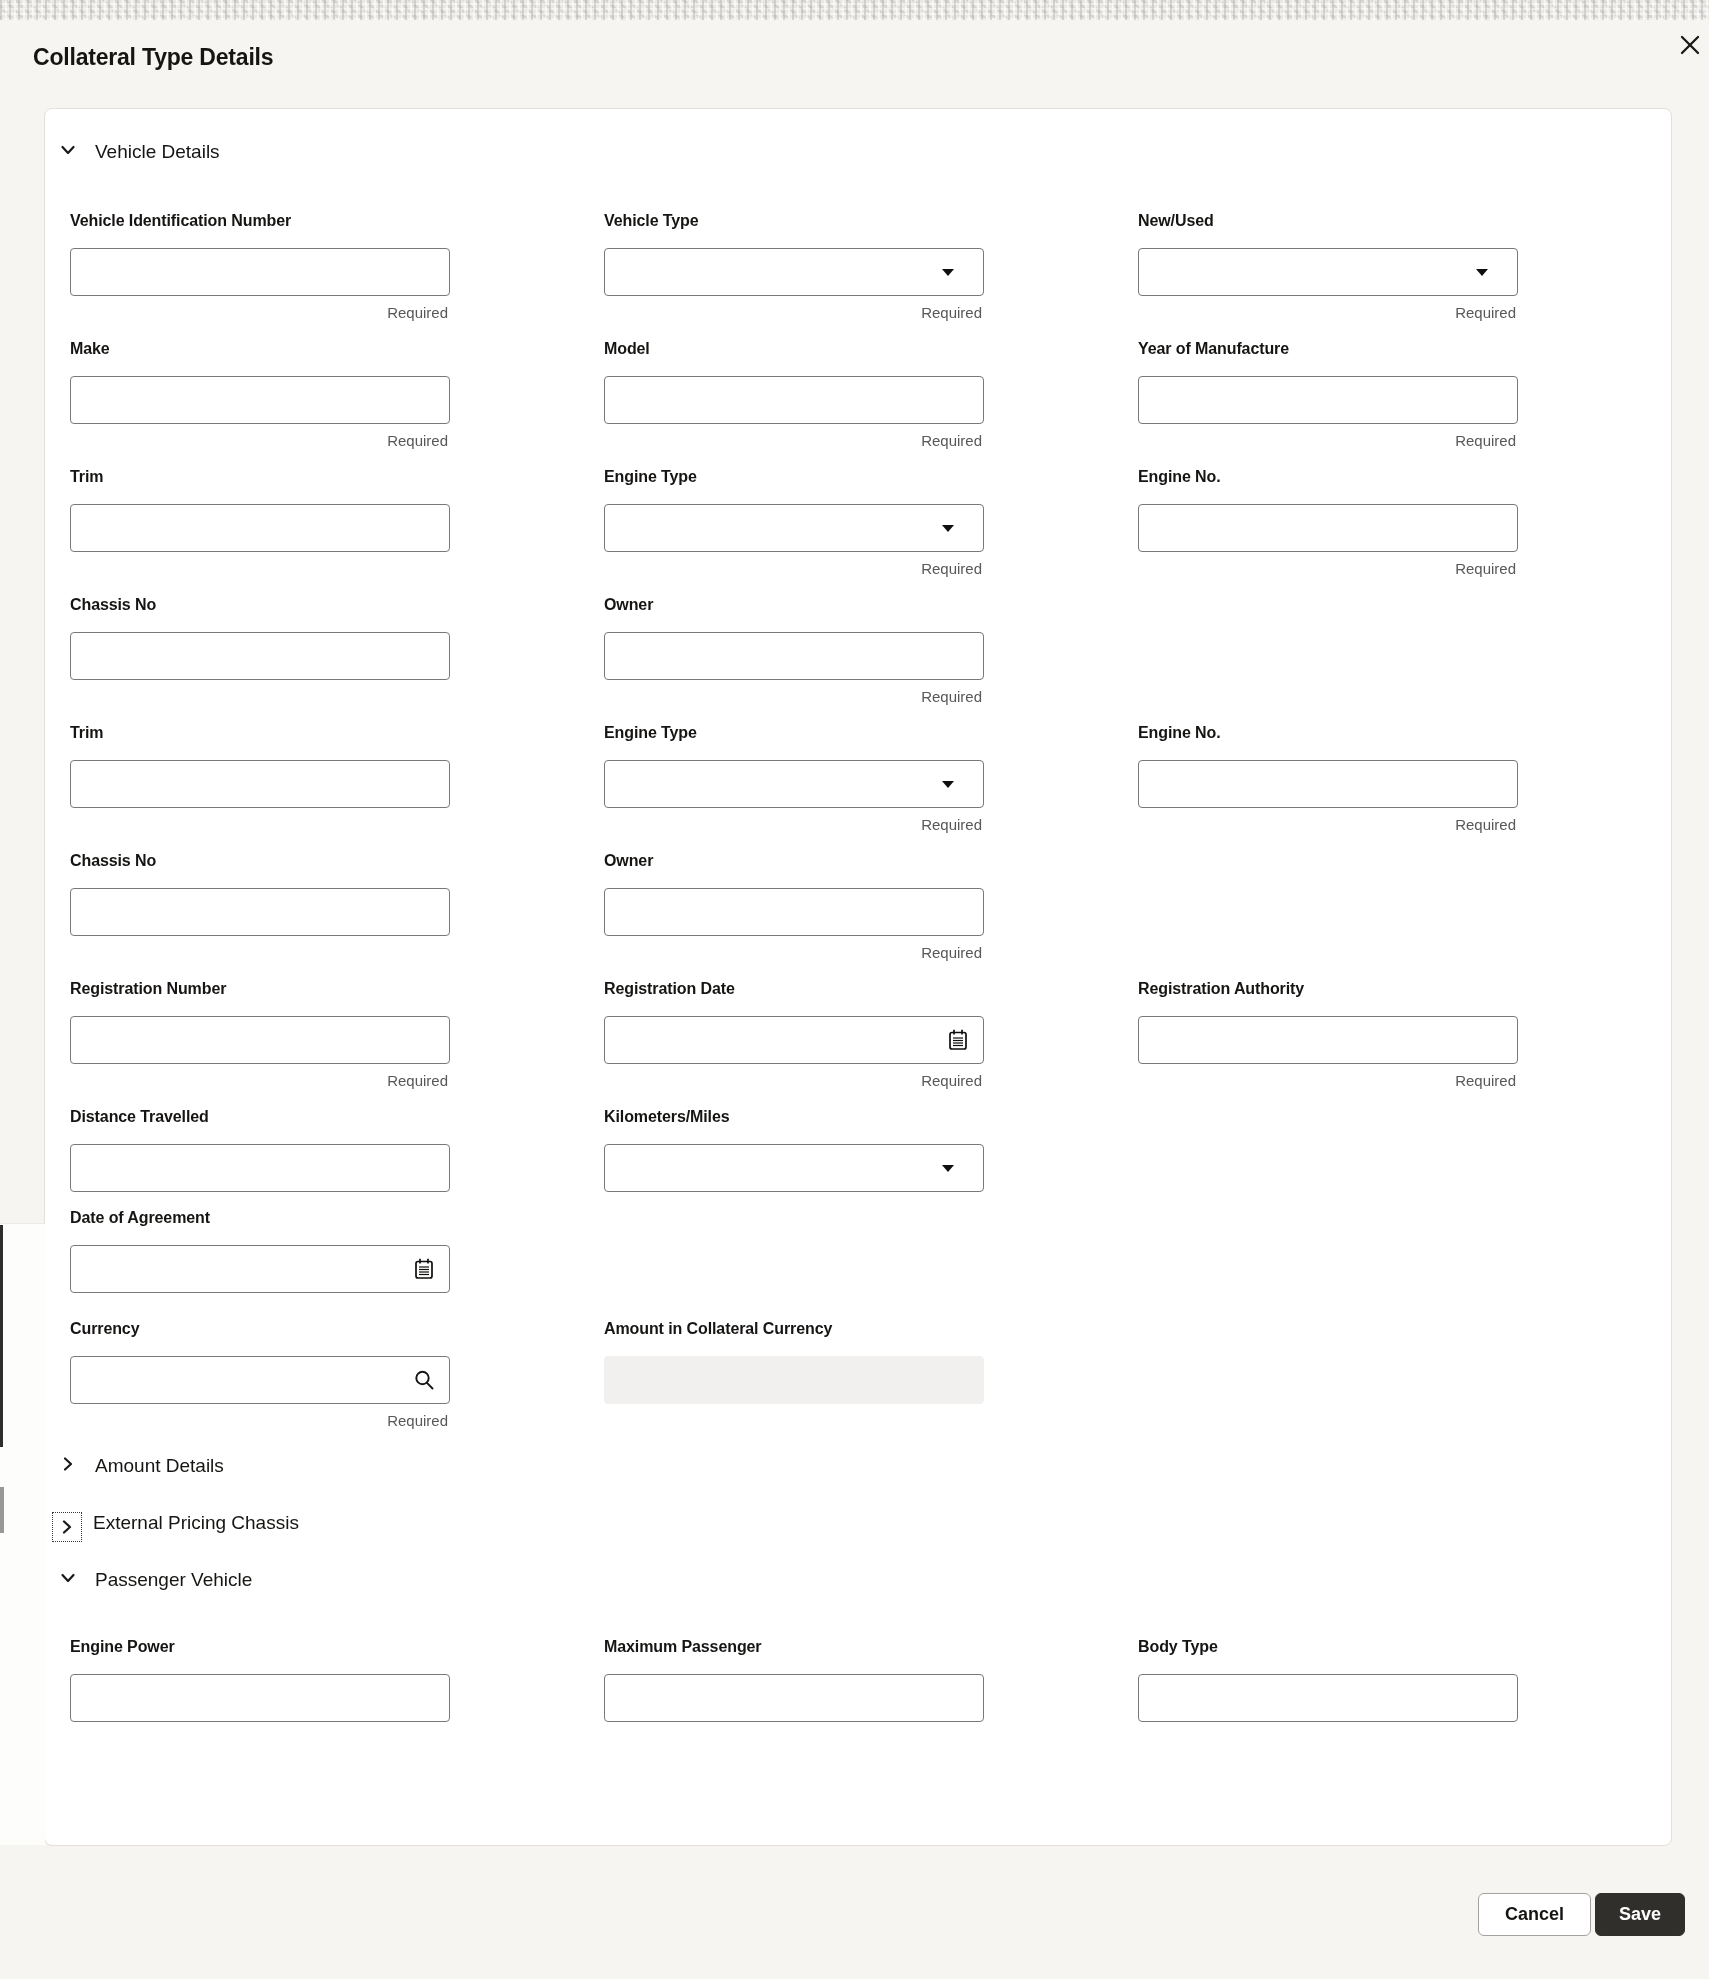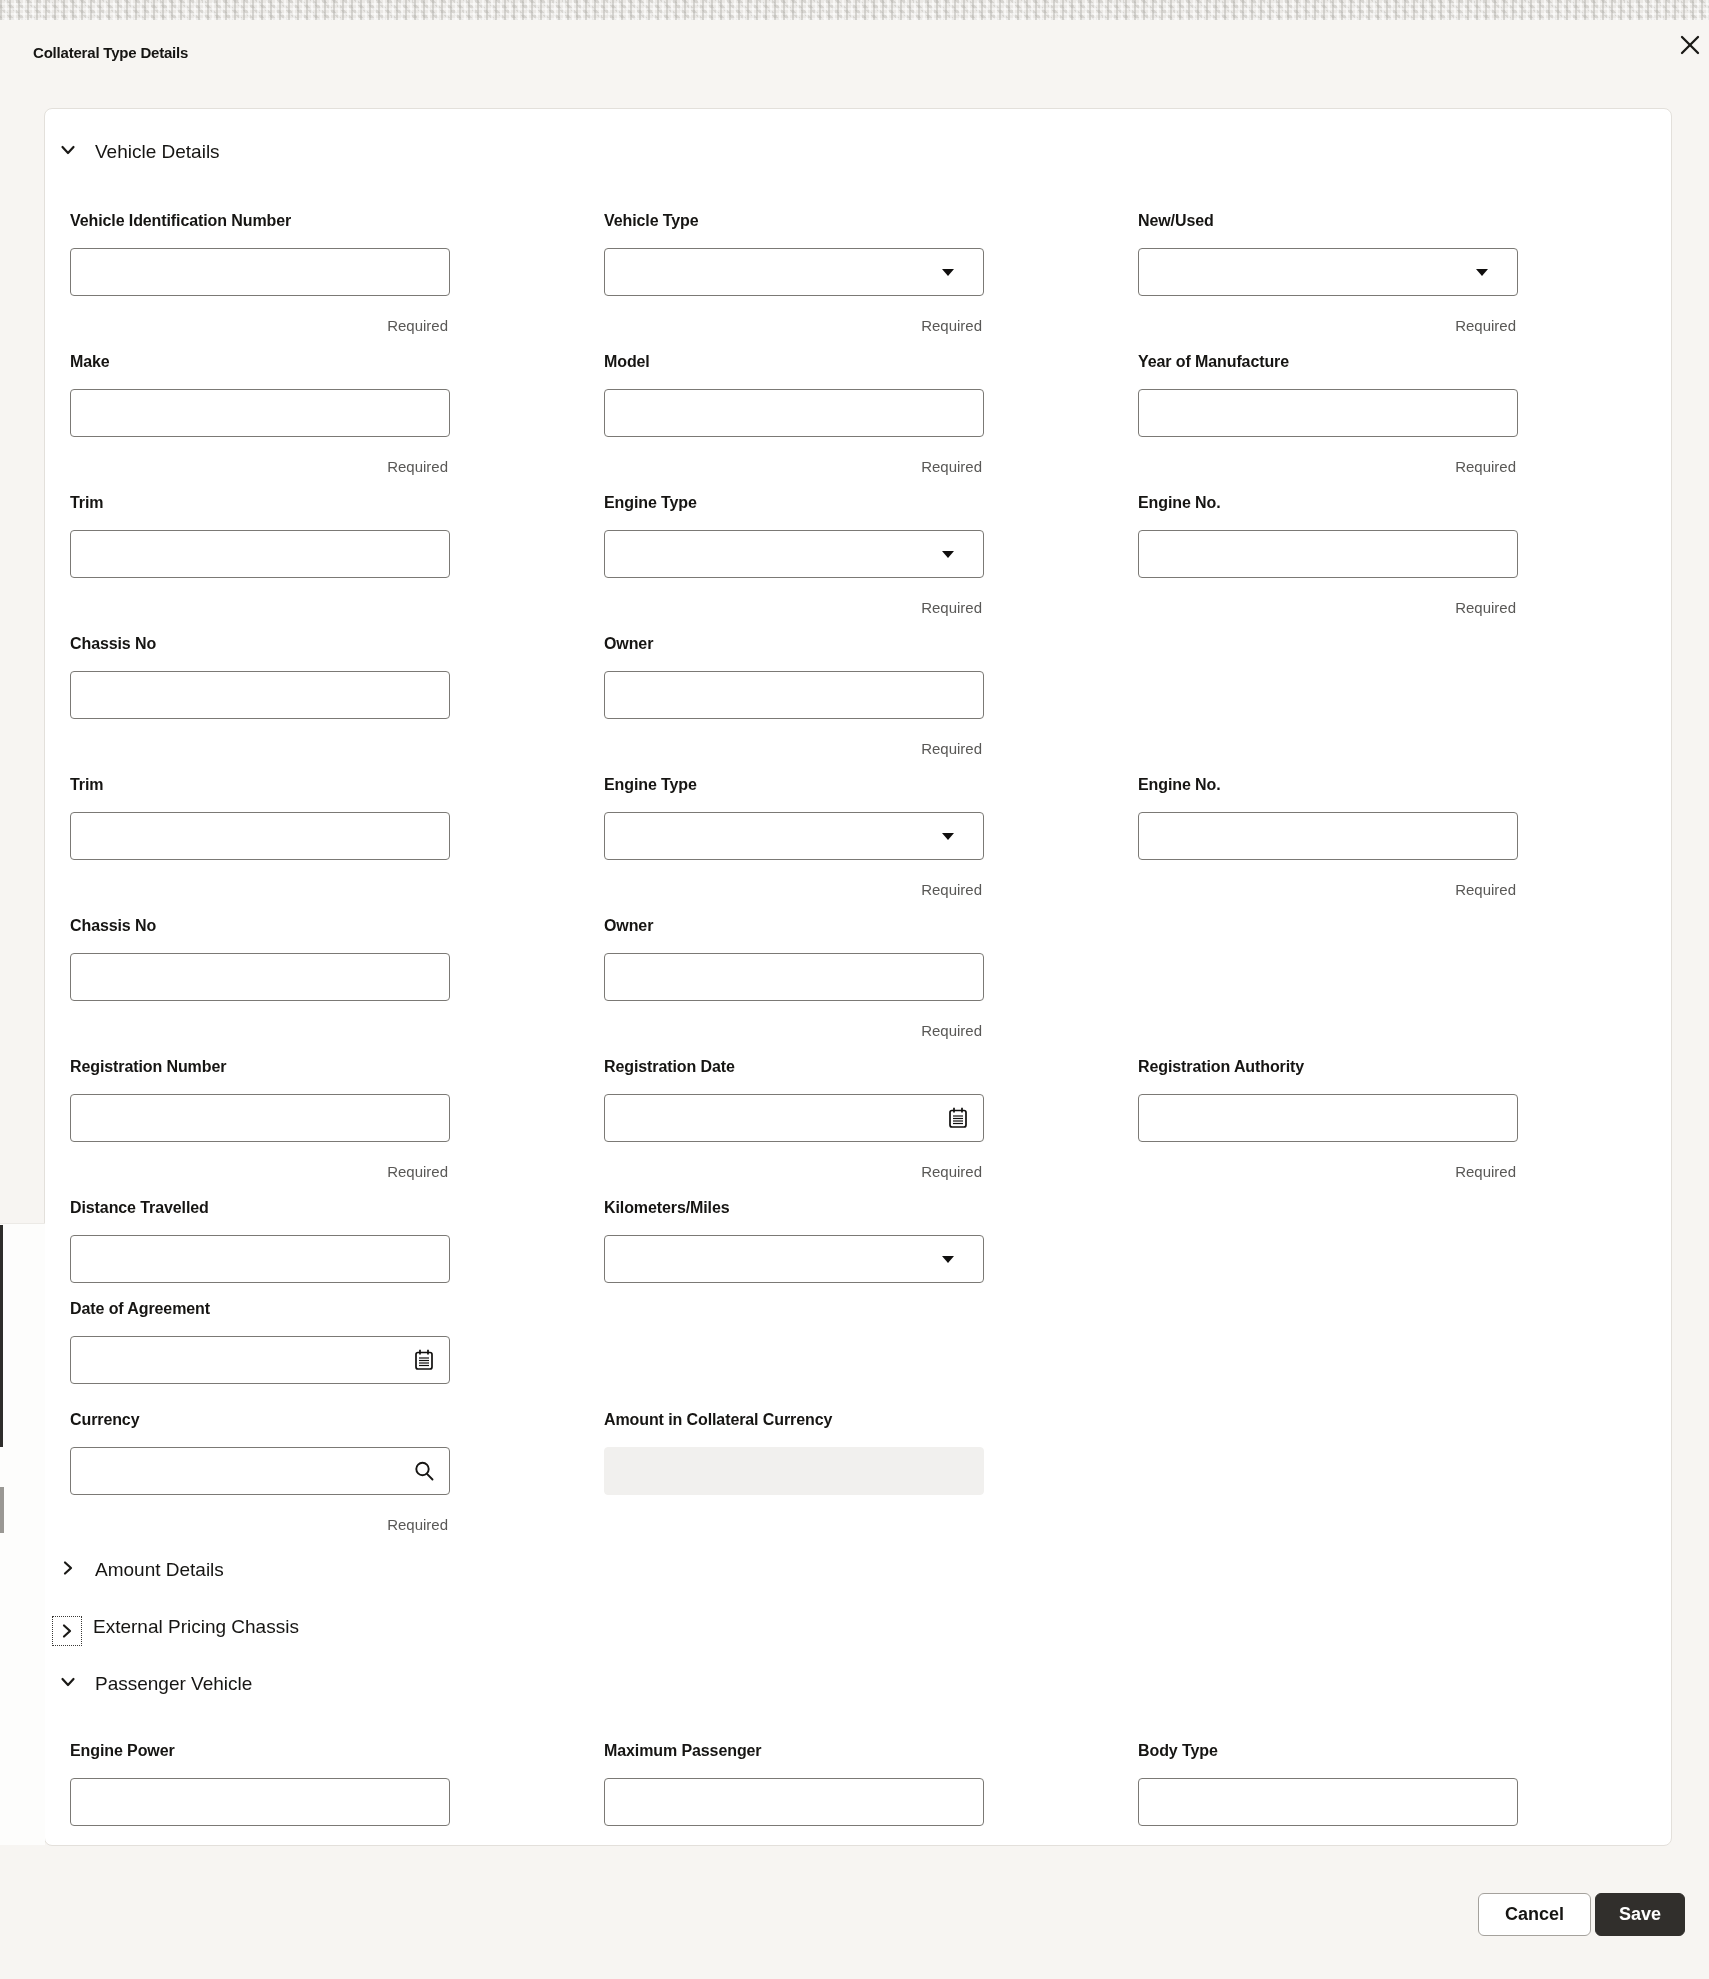--- a/index.html
+++ b/index.html
@@ -15,21 +15,21 @@
   .texture-band {
     position:absolute; left:0; top:0; width:1709px; height:20px;
     background-color:#eae8e5;
     background-image:
       repeating-linear-gradient(90deg, rgba(176,174,168,.45) 0 2px, transparent 2px 5px, rgba(255,255,255,.55) 5px 7px, transparent 7px 9px),
       repeating-linear-gradient(0deg, rgba(255,255,255,.5) 0 2px, transparent 2px 5px),
       repeating-linear-gradient(47deg, rgba(168,166,160,.28) 0 3px, transparent 3px 8px);
   }
   .dialog-title {
     position:absolute; left:33px; top:44px;
-    font-size:15px; font-weight:700; letter-spacing:-0.2px; color:#161513;
+    font-size:23px; font-weight:700; letter-spacing:-0.2px; color:#161513;
   }
   .close-btn {
     position:absolute; left:1676px; top:31px; width:28px; height:28px;
     display:flex; align-items:center; justify-content:center;
     background:transparent; border:none; cursor:pointer;
   }
   .panel {
     position:absolute; left:44px; top:108px; width:1628px; height:1738px;
     background:#ffffff; border:1px solid #e3e0db; border-radius:8px;
     padding-top:32px;
@@ -70,21 +70,21 @@
     position:absolute; right:30px; top:21px; width:0; height:0;
     border-left:6px solid transparent; border-right:6px solid transparent;
     border-top:7px solid #100f0e; pointer-events:auto; cursor:pointer;
   }
   .ctl-icon {
     position:absolute; right:14px; top:12px; width:24px; height:24px;
     display:flex; align-items:center; justify-content:center; cursor:pointer;
   }
   .helper {
     width:380px; text-align:right; padding-right:2px;
-    font-size:15px; color:#595856; line-height:20px; margin-top:20px; height:20px;
+    font-size:15px; color:#595856; line-height:20px; margin-top:7px; height:20px;
   }
   .sub-sections { margin-top:24px; }
   .sub-sections .section-header { margin-bottom:33px; }
   #passenger-rows { margin-top:44px; }
   
   .footer {
     position:absolute; right:24px; top:1893px;
     display:flex; gap:4px;
   }
   .btn {

